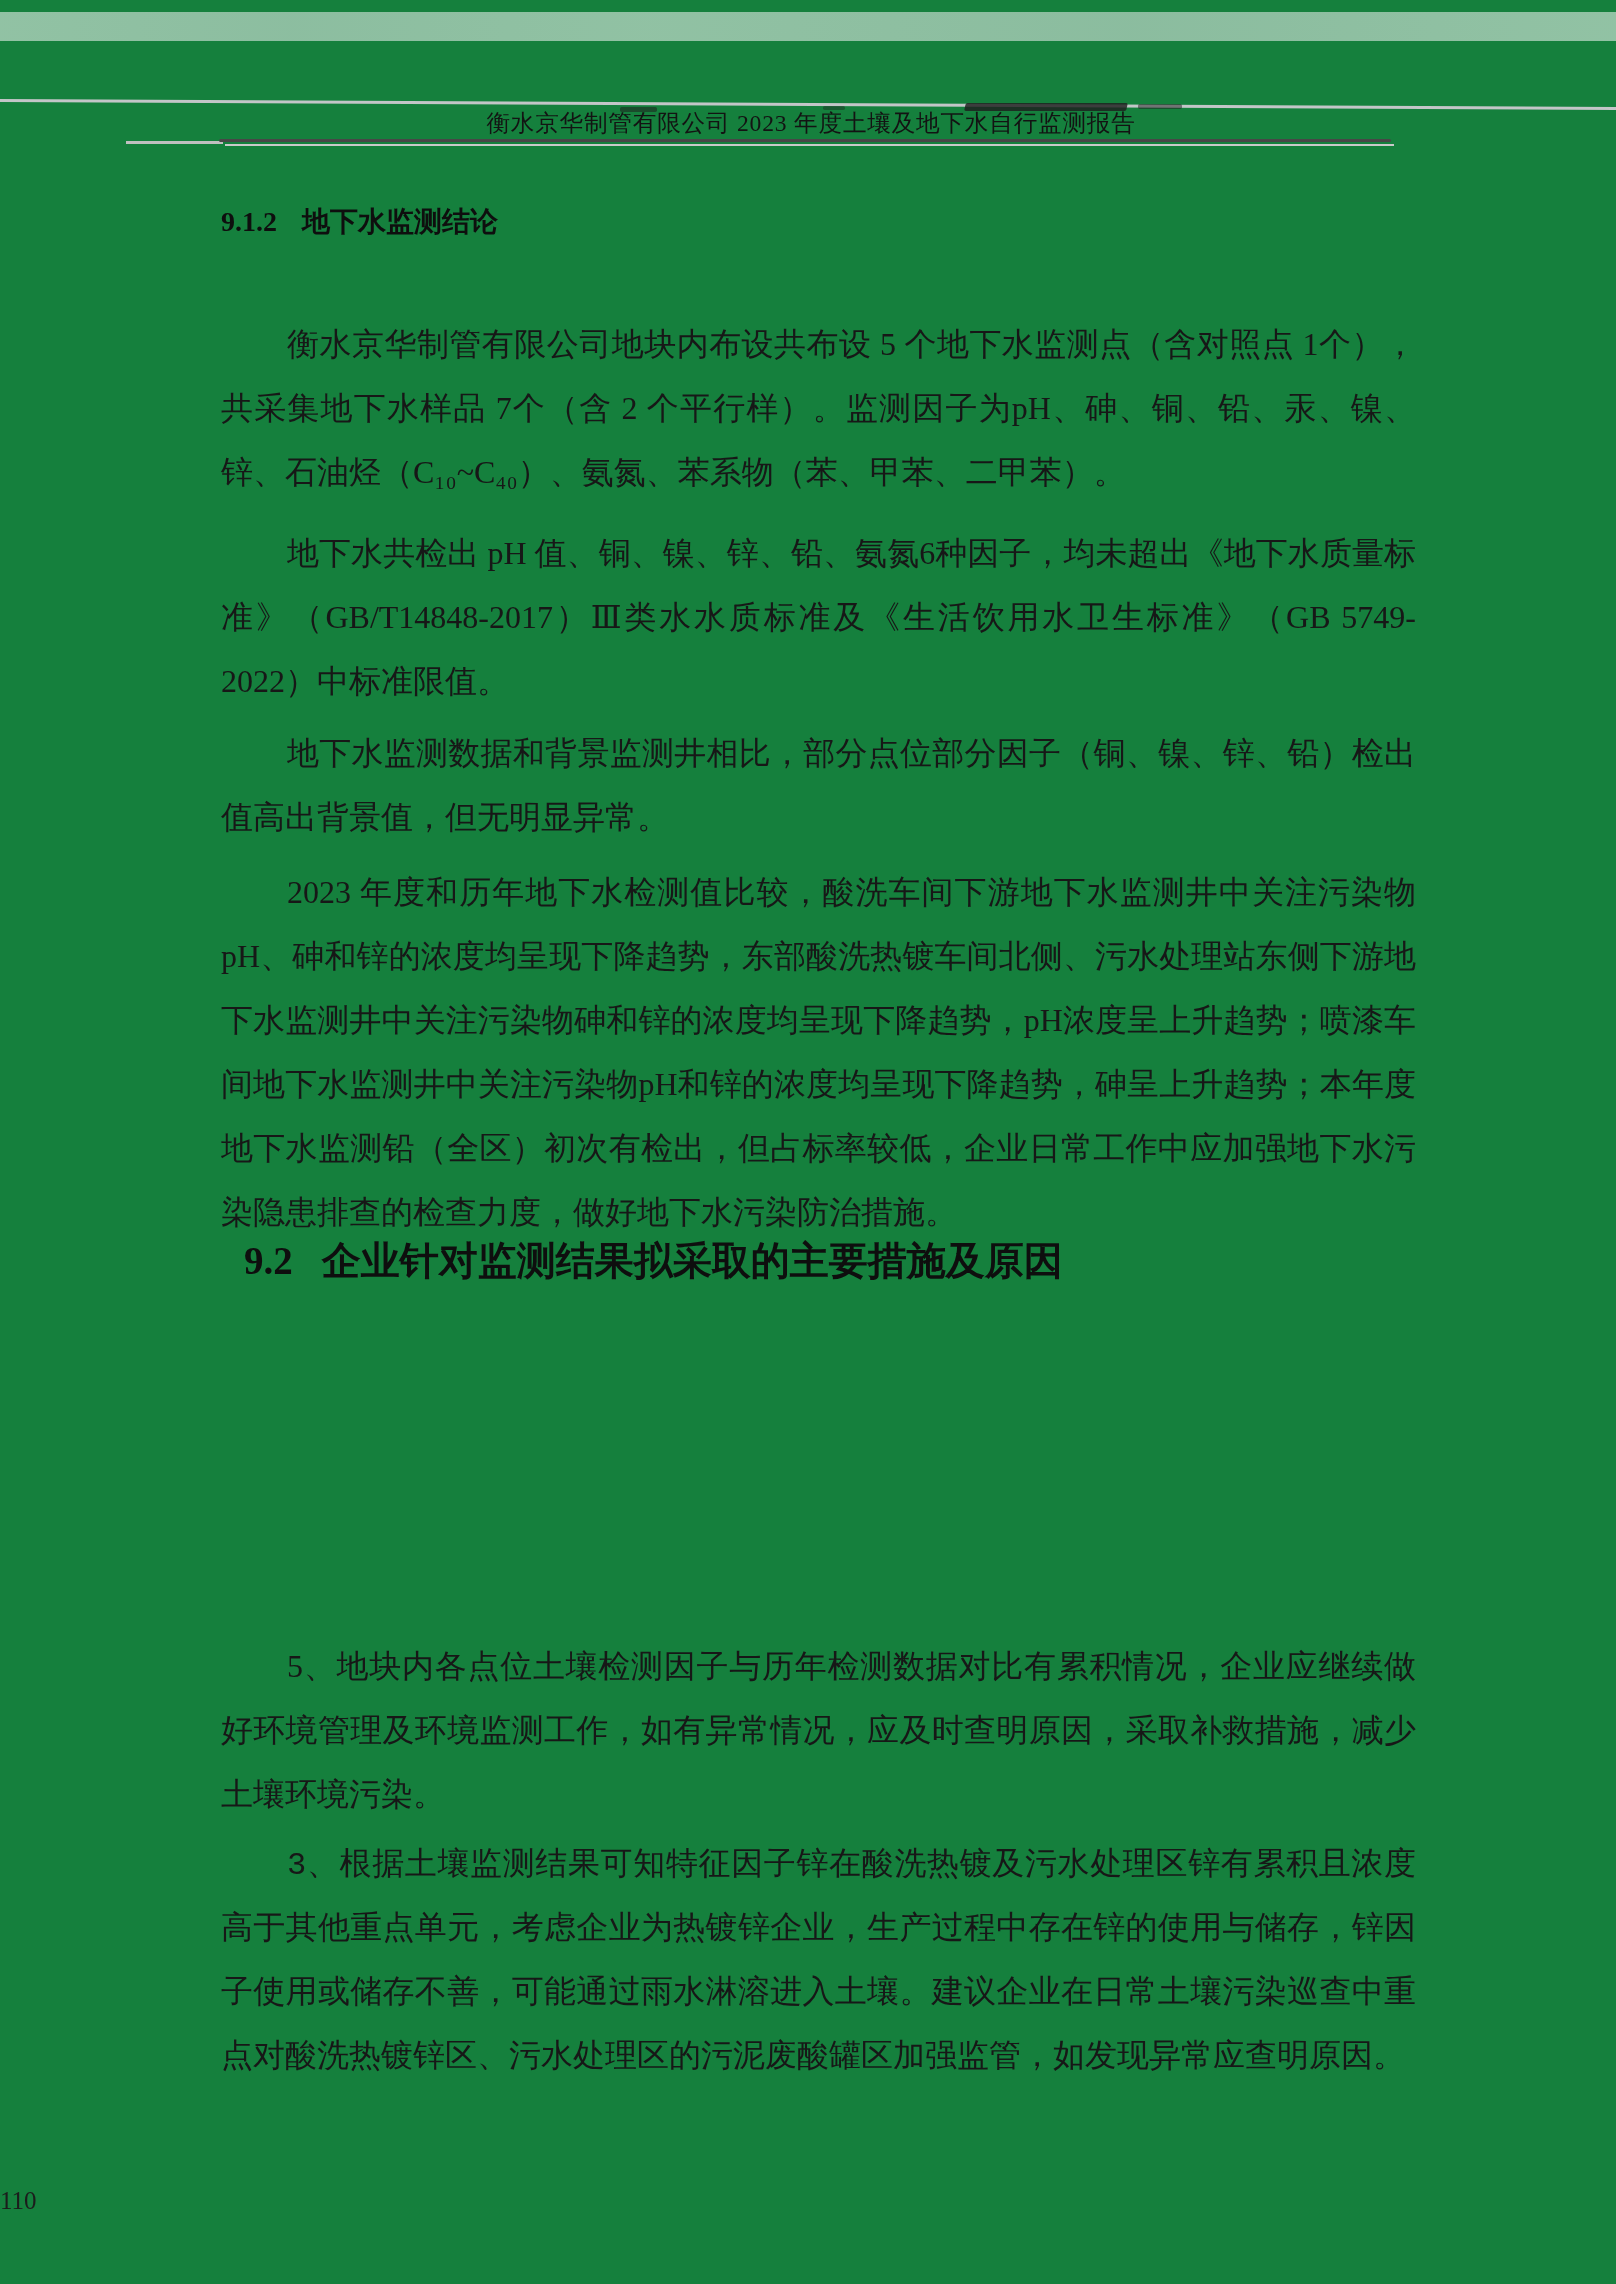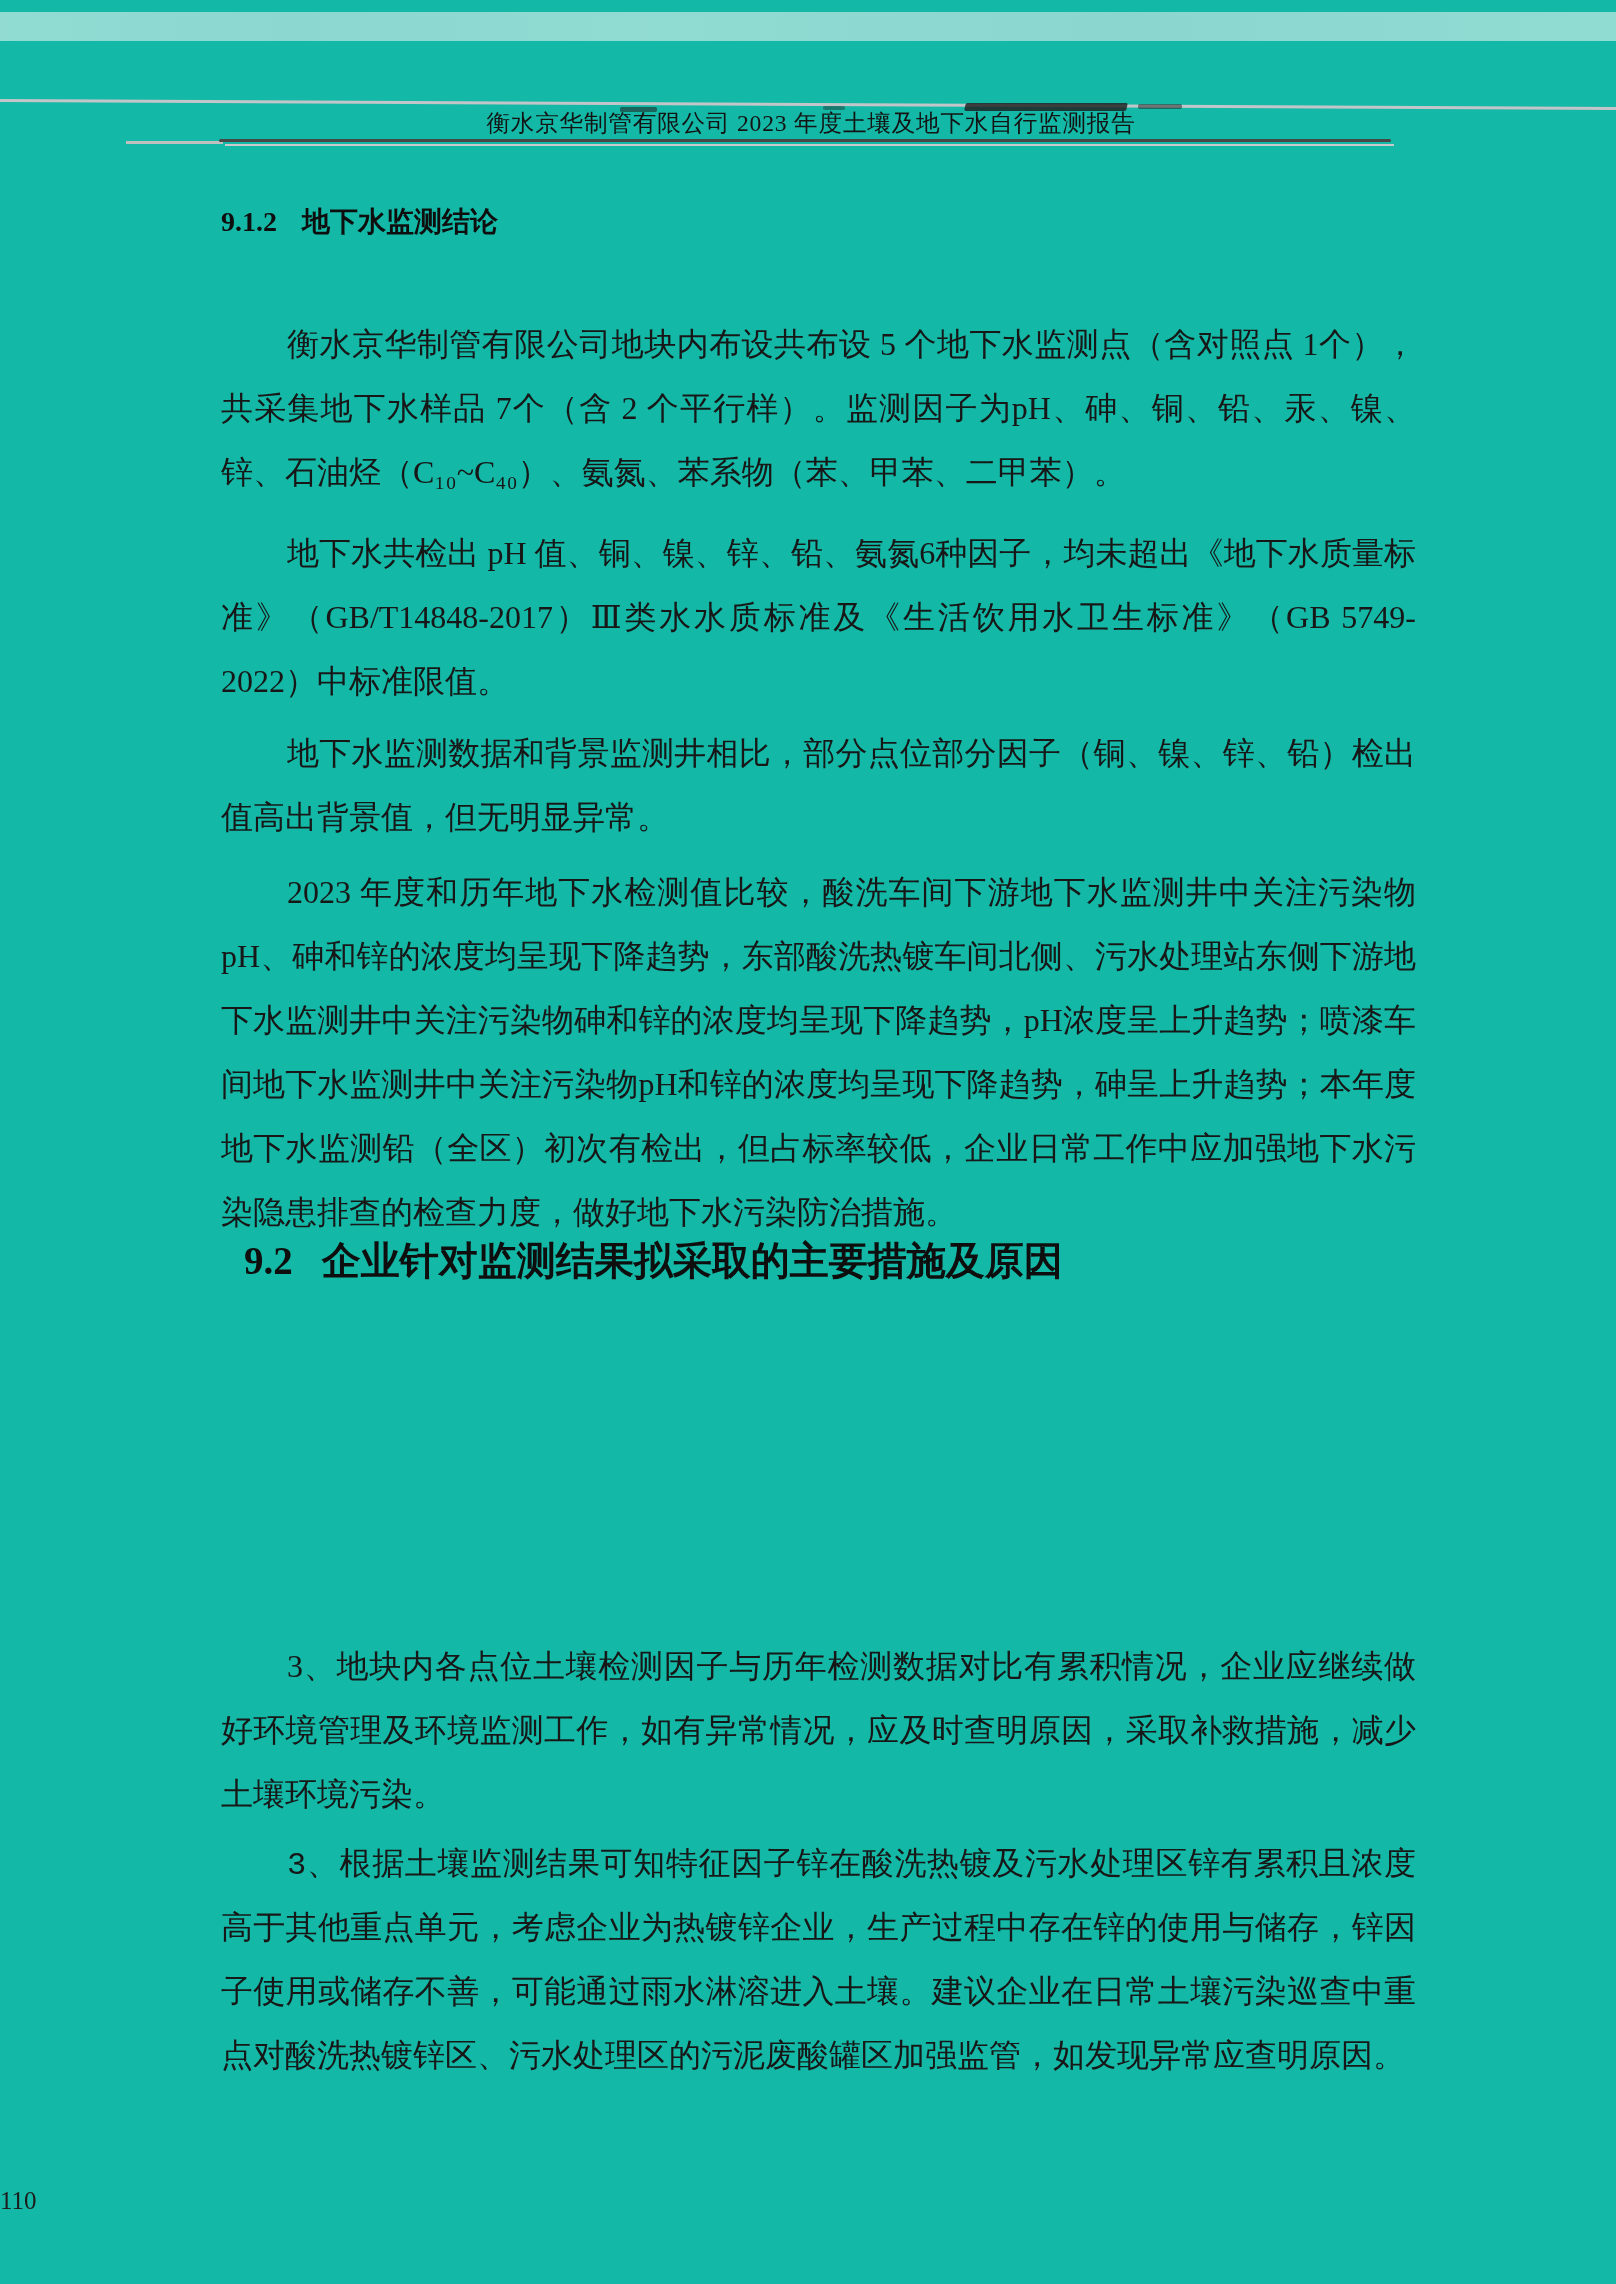--- a/index.html
+++ b/index.html
@@ -1,20 +1,20 @@
 <!DOCTYPE html>
 <html style="font-size:13.5px"><head>
 <meta charset="utf-8">
 <style>
   html,body{margin:0;padding:0;background:#9a9a9a;}
   .page{
     position:relative;
     width:1616px;height:2284px;
     margin:0 auto;
-    background:#14b8a6;
+    background:#15803d;
     overflow:hidden;
     font-family:"Liberation Serif","DejaVu Serif",serif;
     color:#161616;
   }
   
   .scan-band{
     position:absolute;left:0;top:11.8px;width:1616px;height:29px;
     background:linear-gradient(90deg,#f7f8f8 0%,#eef0f1 18%,#f6f7f7 40%,#eceeef 70%,#f7f8f8 100%);
     opacity:.55;
   }
@@ -106,20 +106,20 @@
 
   <p class="para p-c">地下水监测数据和背景监测井相比，部分点位部分因子（铜、镍、锌、铅）检出值高出背景值，但无明显异常。</p>
 
   <p class="para p-d">2023 年度和历年地下水检测值比较，酸洗车间下游地下水监测井中关注污染物 pH、砷和锌的浓度均呈现下降趋势，东部酸洗热镀车间北侧、污水处理站东侧下游地下水监测井中关注污染物砷和锌的浓度均呈现下降趋势，pH浓度呈上升趋势；喷漆车间地下水监测井中关注污染物pH和锌的浓度均呈现下降趋势，砷呈上升趋势；本年度地下水监测铅（全区）初次有检出，但占标率较低，企业日常工作中应加强地下水污染隐患排查的检查力度，做好地下水污染防治措施。</p>
 
   <div class="h-section h-main">
     <span class="num">9.2</span><span>企业针对监测结果拟采取的主要措施及原因</span>
   </div>
 
 
-  <p class="para p-f">3、地块内各点位土壤检测因子与历年检测数据对比有累积情况，企业应继续做好环境管理及环境监测工作，如有异常情况，应及时查明原因，采取补救措施，减少土壤环境污染。</p>
+  <p class="para p-f">5、地块内各点位土壤检测因子与历年检测数据对比有累积情况，企业应继续做好环境管理及环境监测工作，如有异常情况，应及时查明原因，采取补救措施，减少土壤环境污染。</p>
 
   <p class="para p-g">3、根据土壤监测结果可知特征因子锌在酸洗热镀及污水处理区锌有累积且浓度高于其他重点单元，考虑企业为热镀锌企业，生产过程中存在锌的使用与储存，锌因子使用或储存不善，可能通过雨水淋溶进入土壤。建议企业在日常土壤污染巡查中重点对酸洗热镀锌区、污水处理区的污泥废酸罐区加强监管，如发现异常应查明原因。</p>
 
   <div class="footer-pagenum">110</div>
 
 </div>
 
 
 </body></html>

